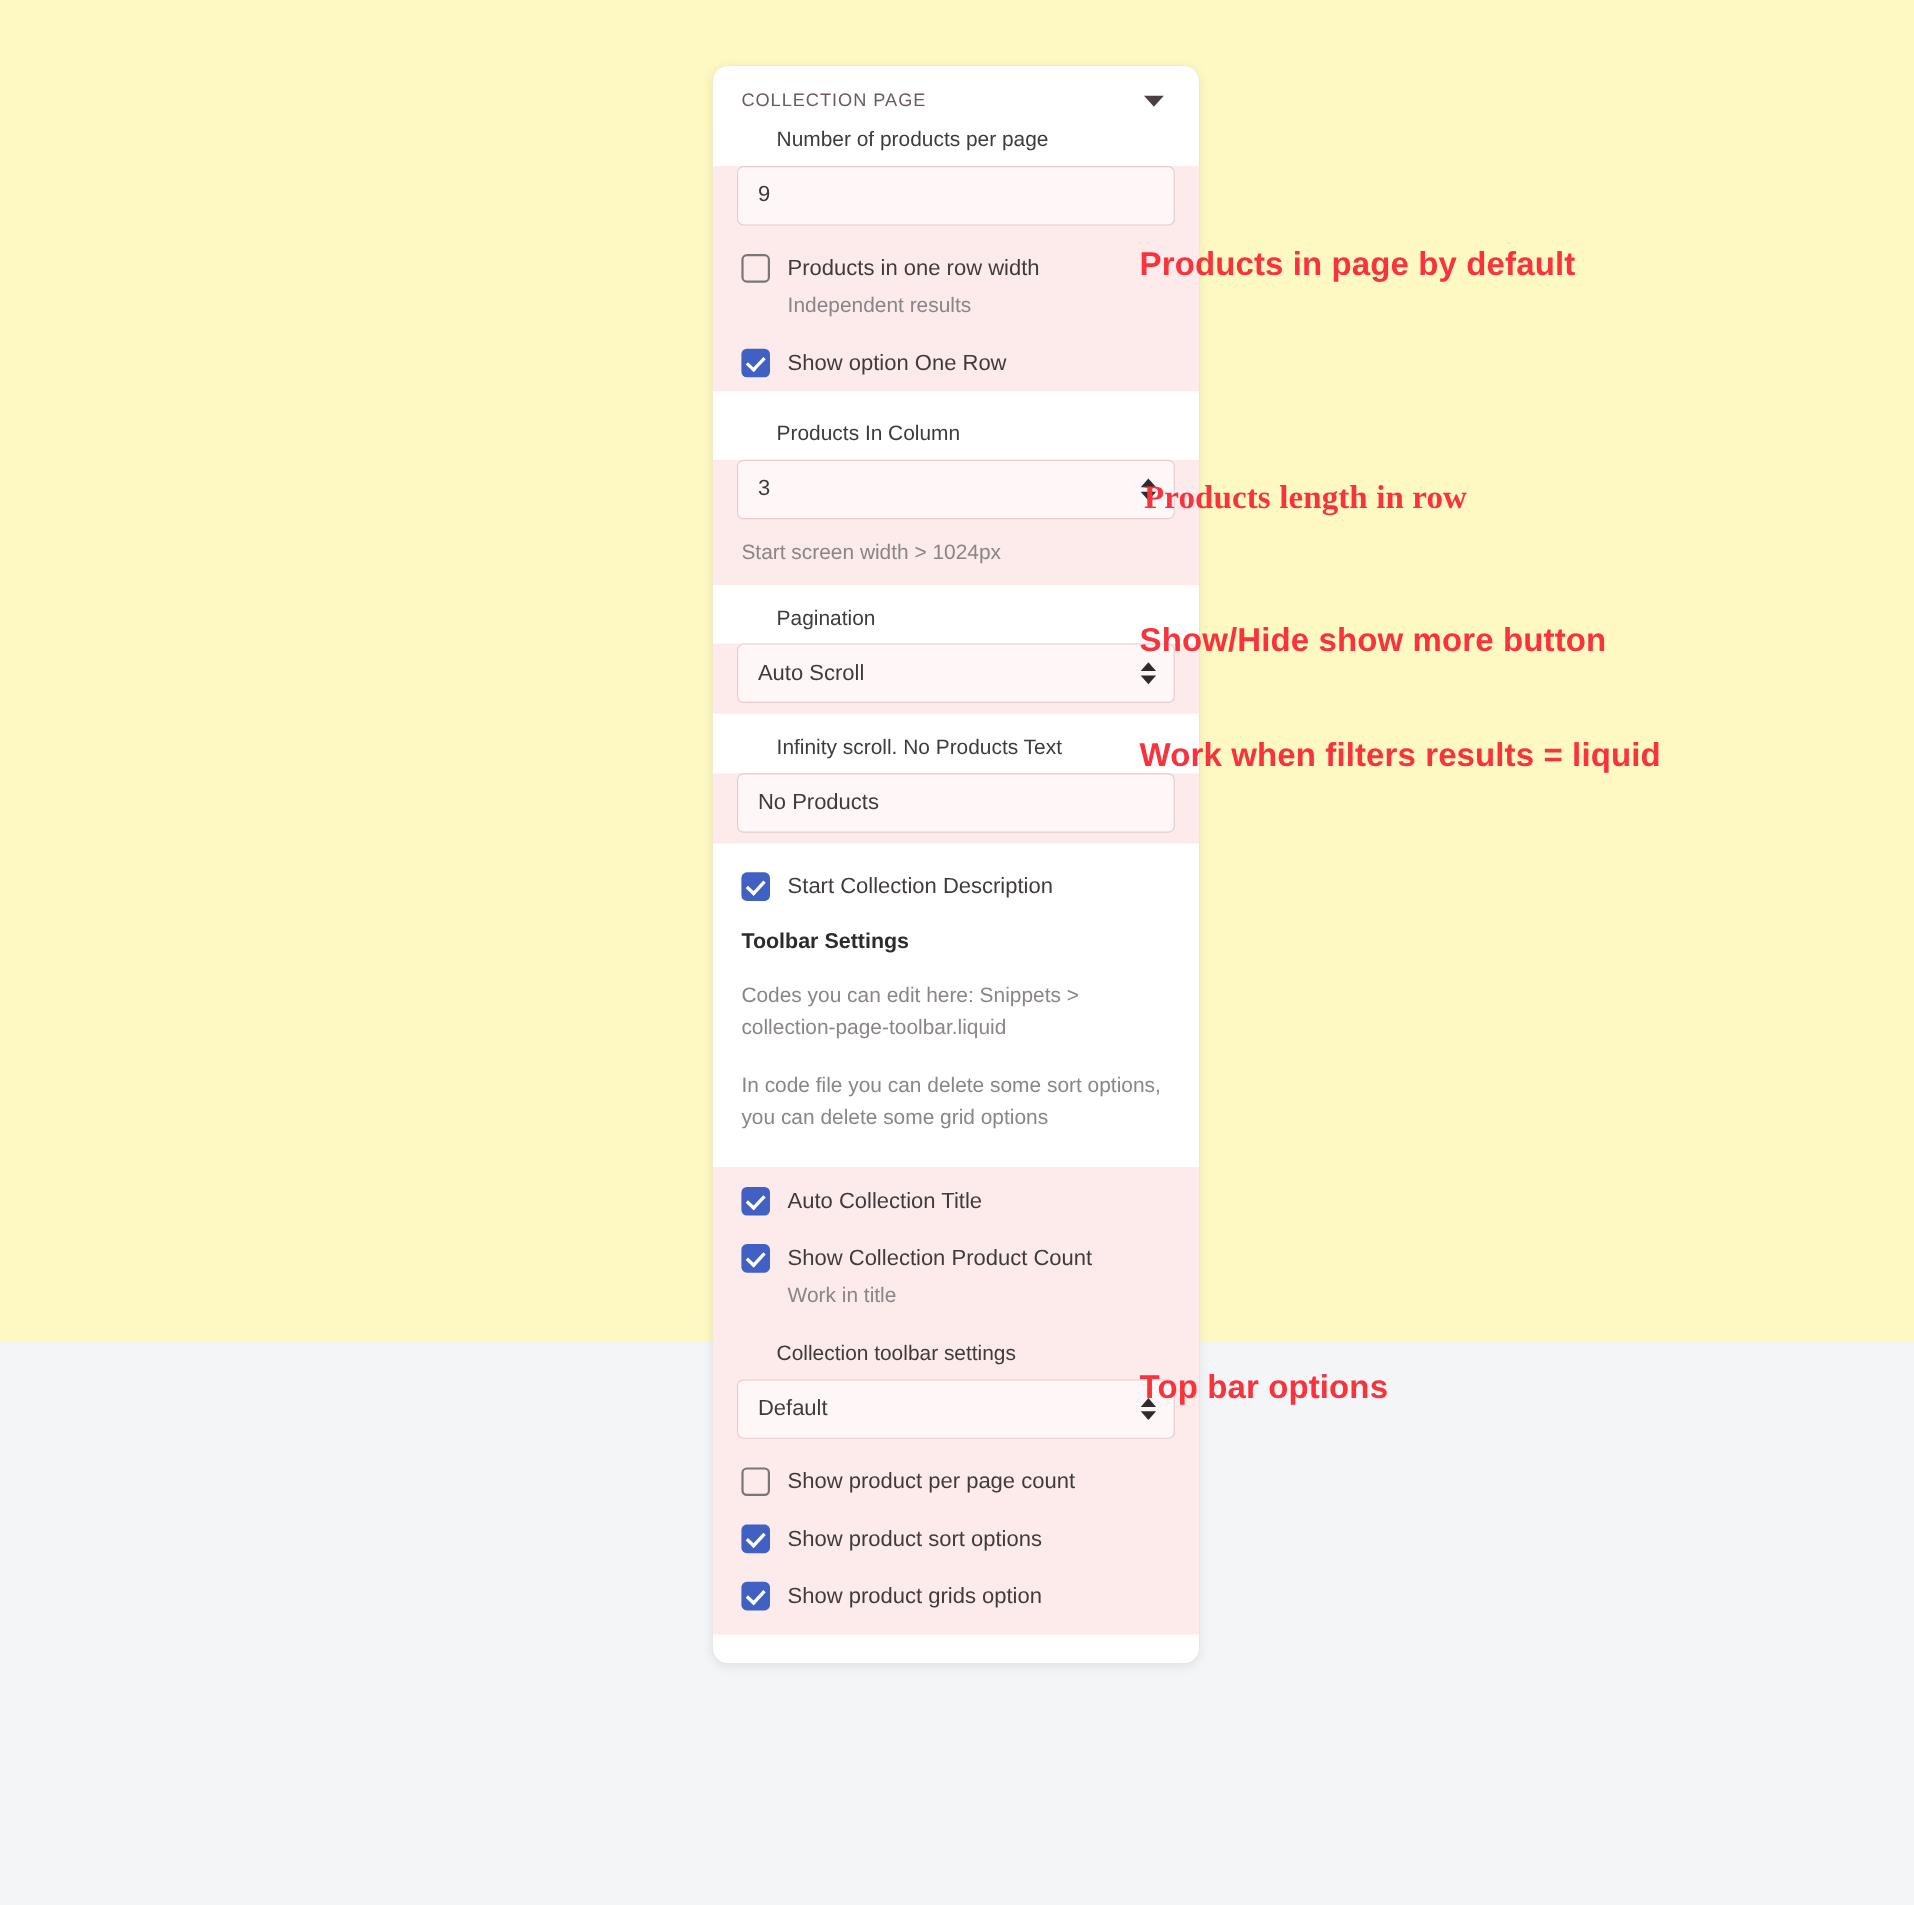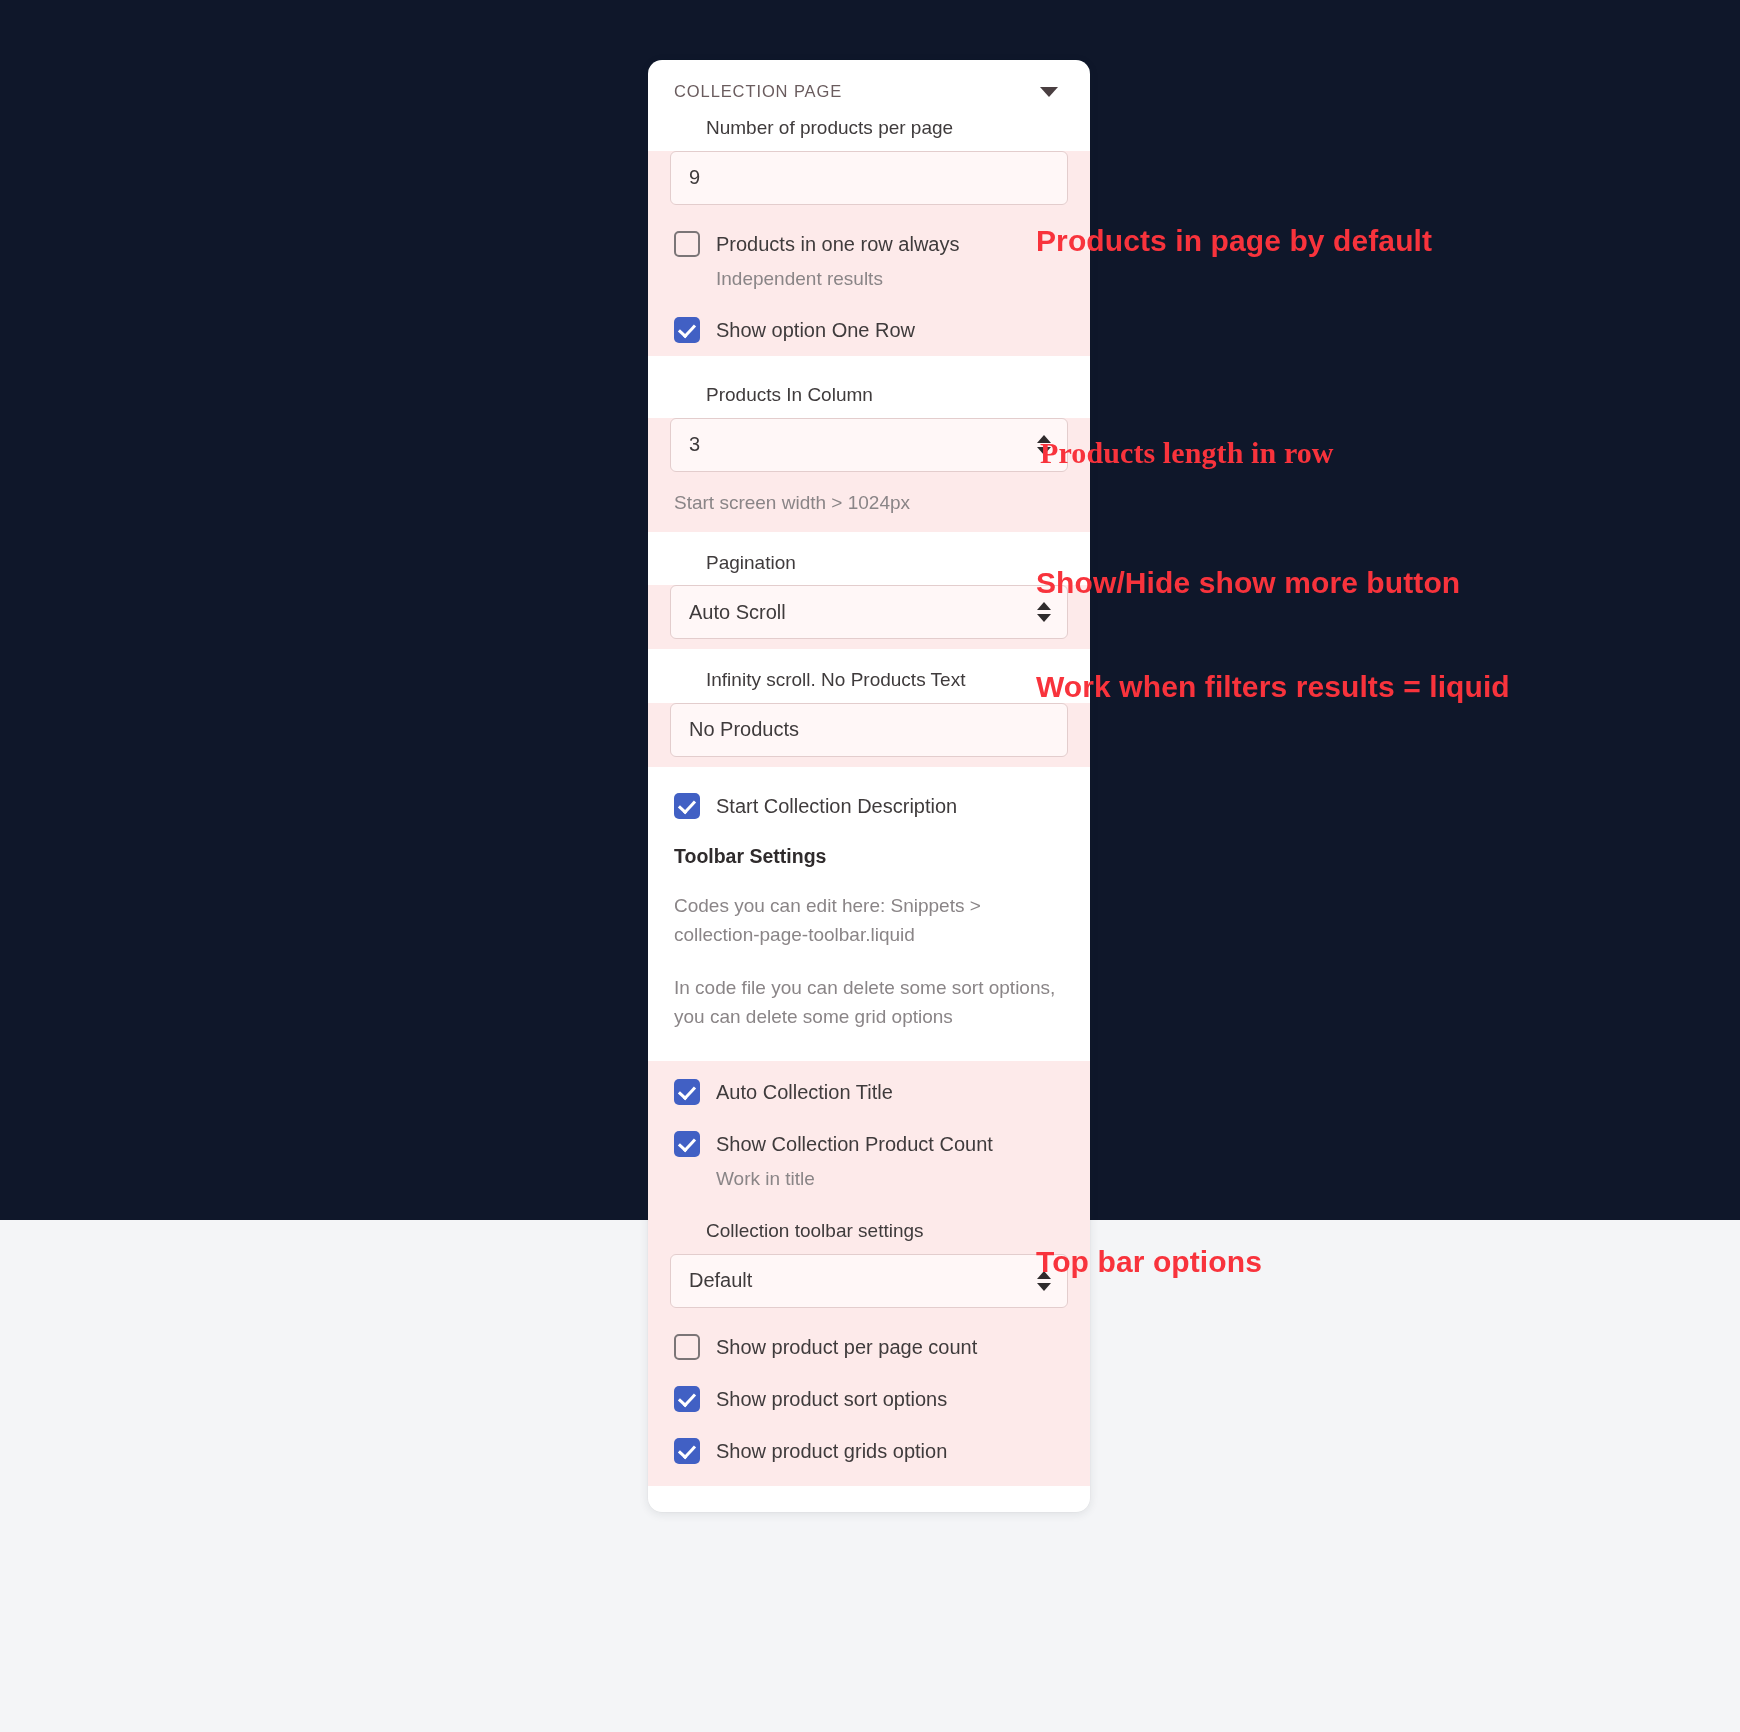--- a/index.html
+++ b/index.html
@@ -9,21 +9,21 @@
     height: 1732px;
     background: #f4f5f7;
     font-family: "Liberation Sans", sans-serif;
     overflow: hidden;
   }
 
   #stage {
     position: relative;
     width: 1740px;
     height: 1220px;
-    background: #0f172a;
+    background: #fef9c3;
   }
 
   
   .panel {
     position: absolute;
     left: 648px;
     top: 60px;
     width: 442px;
     background: #ffffff;
     border-radius: 14px;
@@ -220,21 +220,21 @@
     </div>
 
     <div class="band">
       <div class="input-wrap">
         <div class="text-input">9</div>
       </div>
       <div class="gap-lg"></div>
 
       <div class="cbrow">
         <div class="cbox unchecked"></div>
-        <div class="cblabel">Products in one row always</div>
+        <div class="cblabel">Products in one row width</div>
       </div>
       <div class="gap-sm"></div>
       <div class="sublabel">Independent results</div>
       <div class="gap-lg"></div>
 
       <div class="cbrow">
         <div class="cbox checked"></div>
         <div class="cblabel">Show option One Row</div>
       </div>
       <div style="height:13px"></div>

